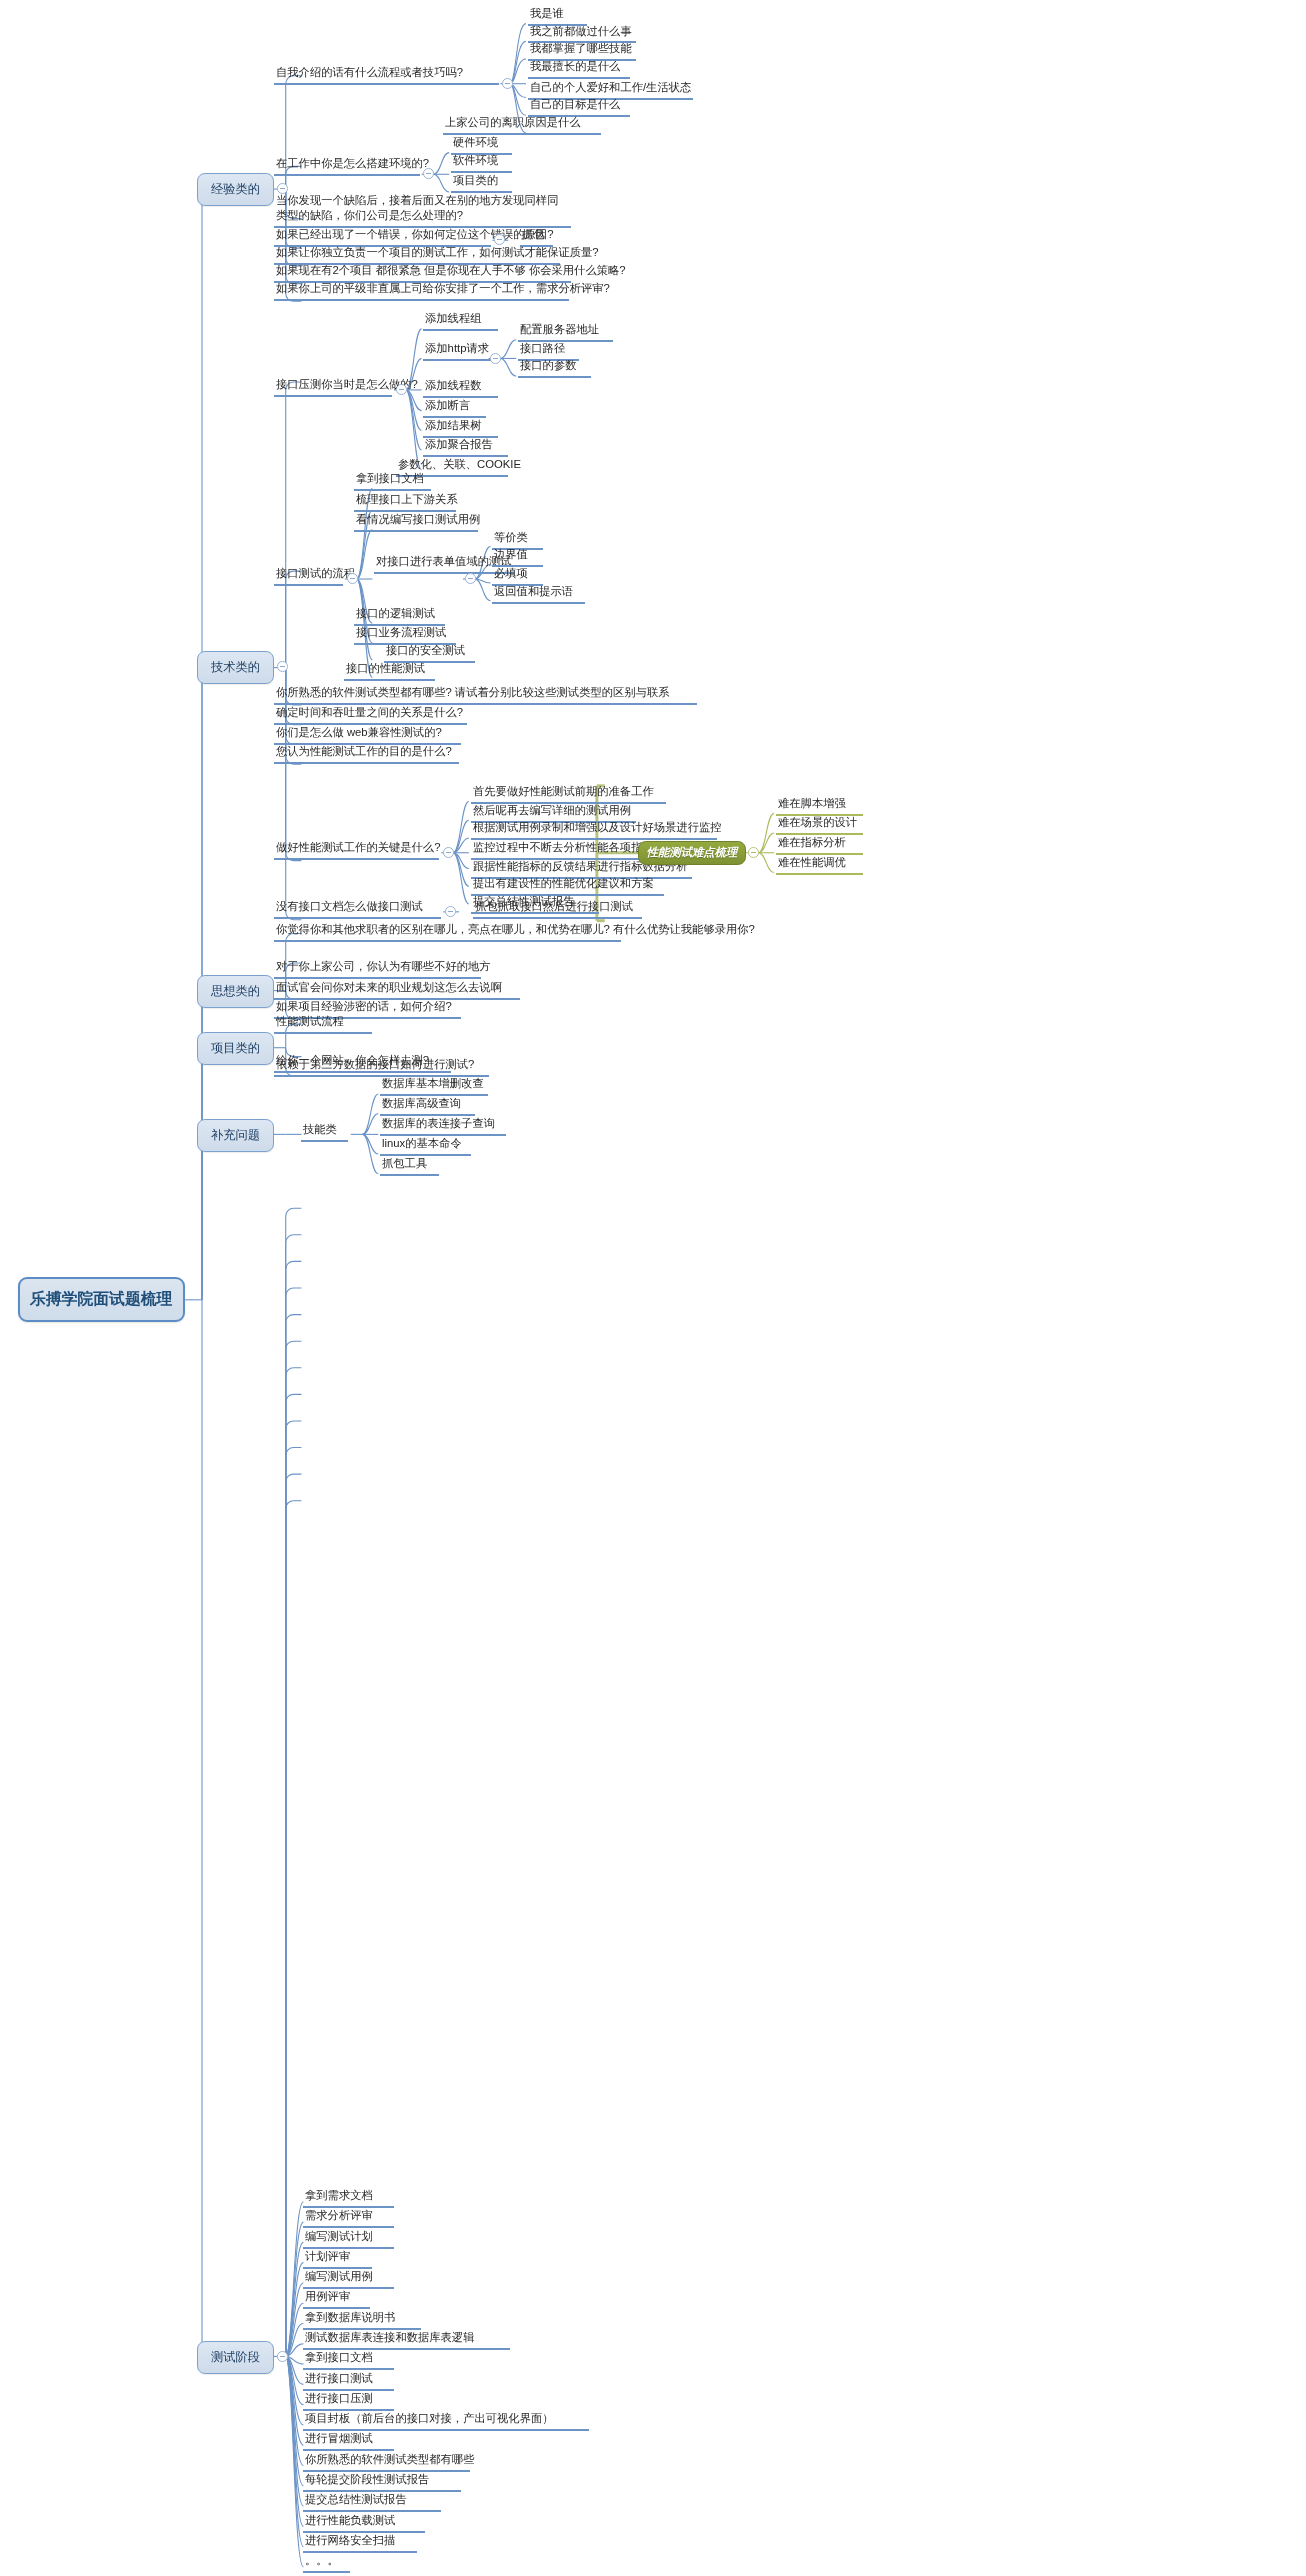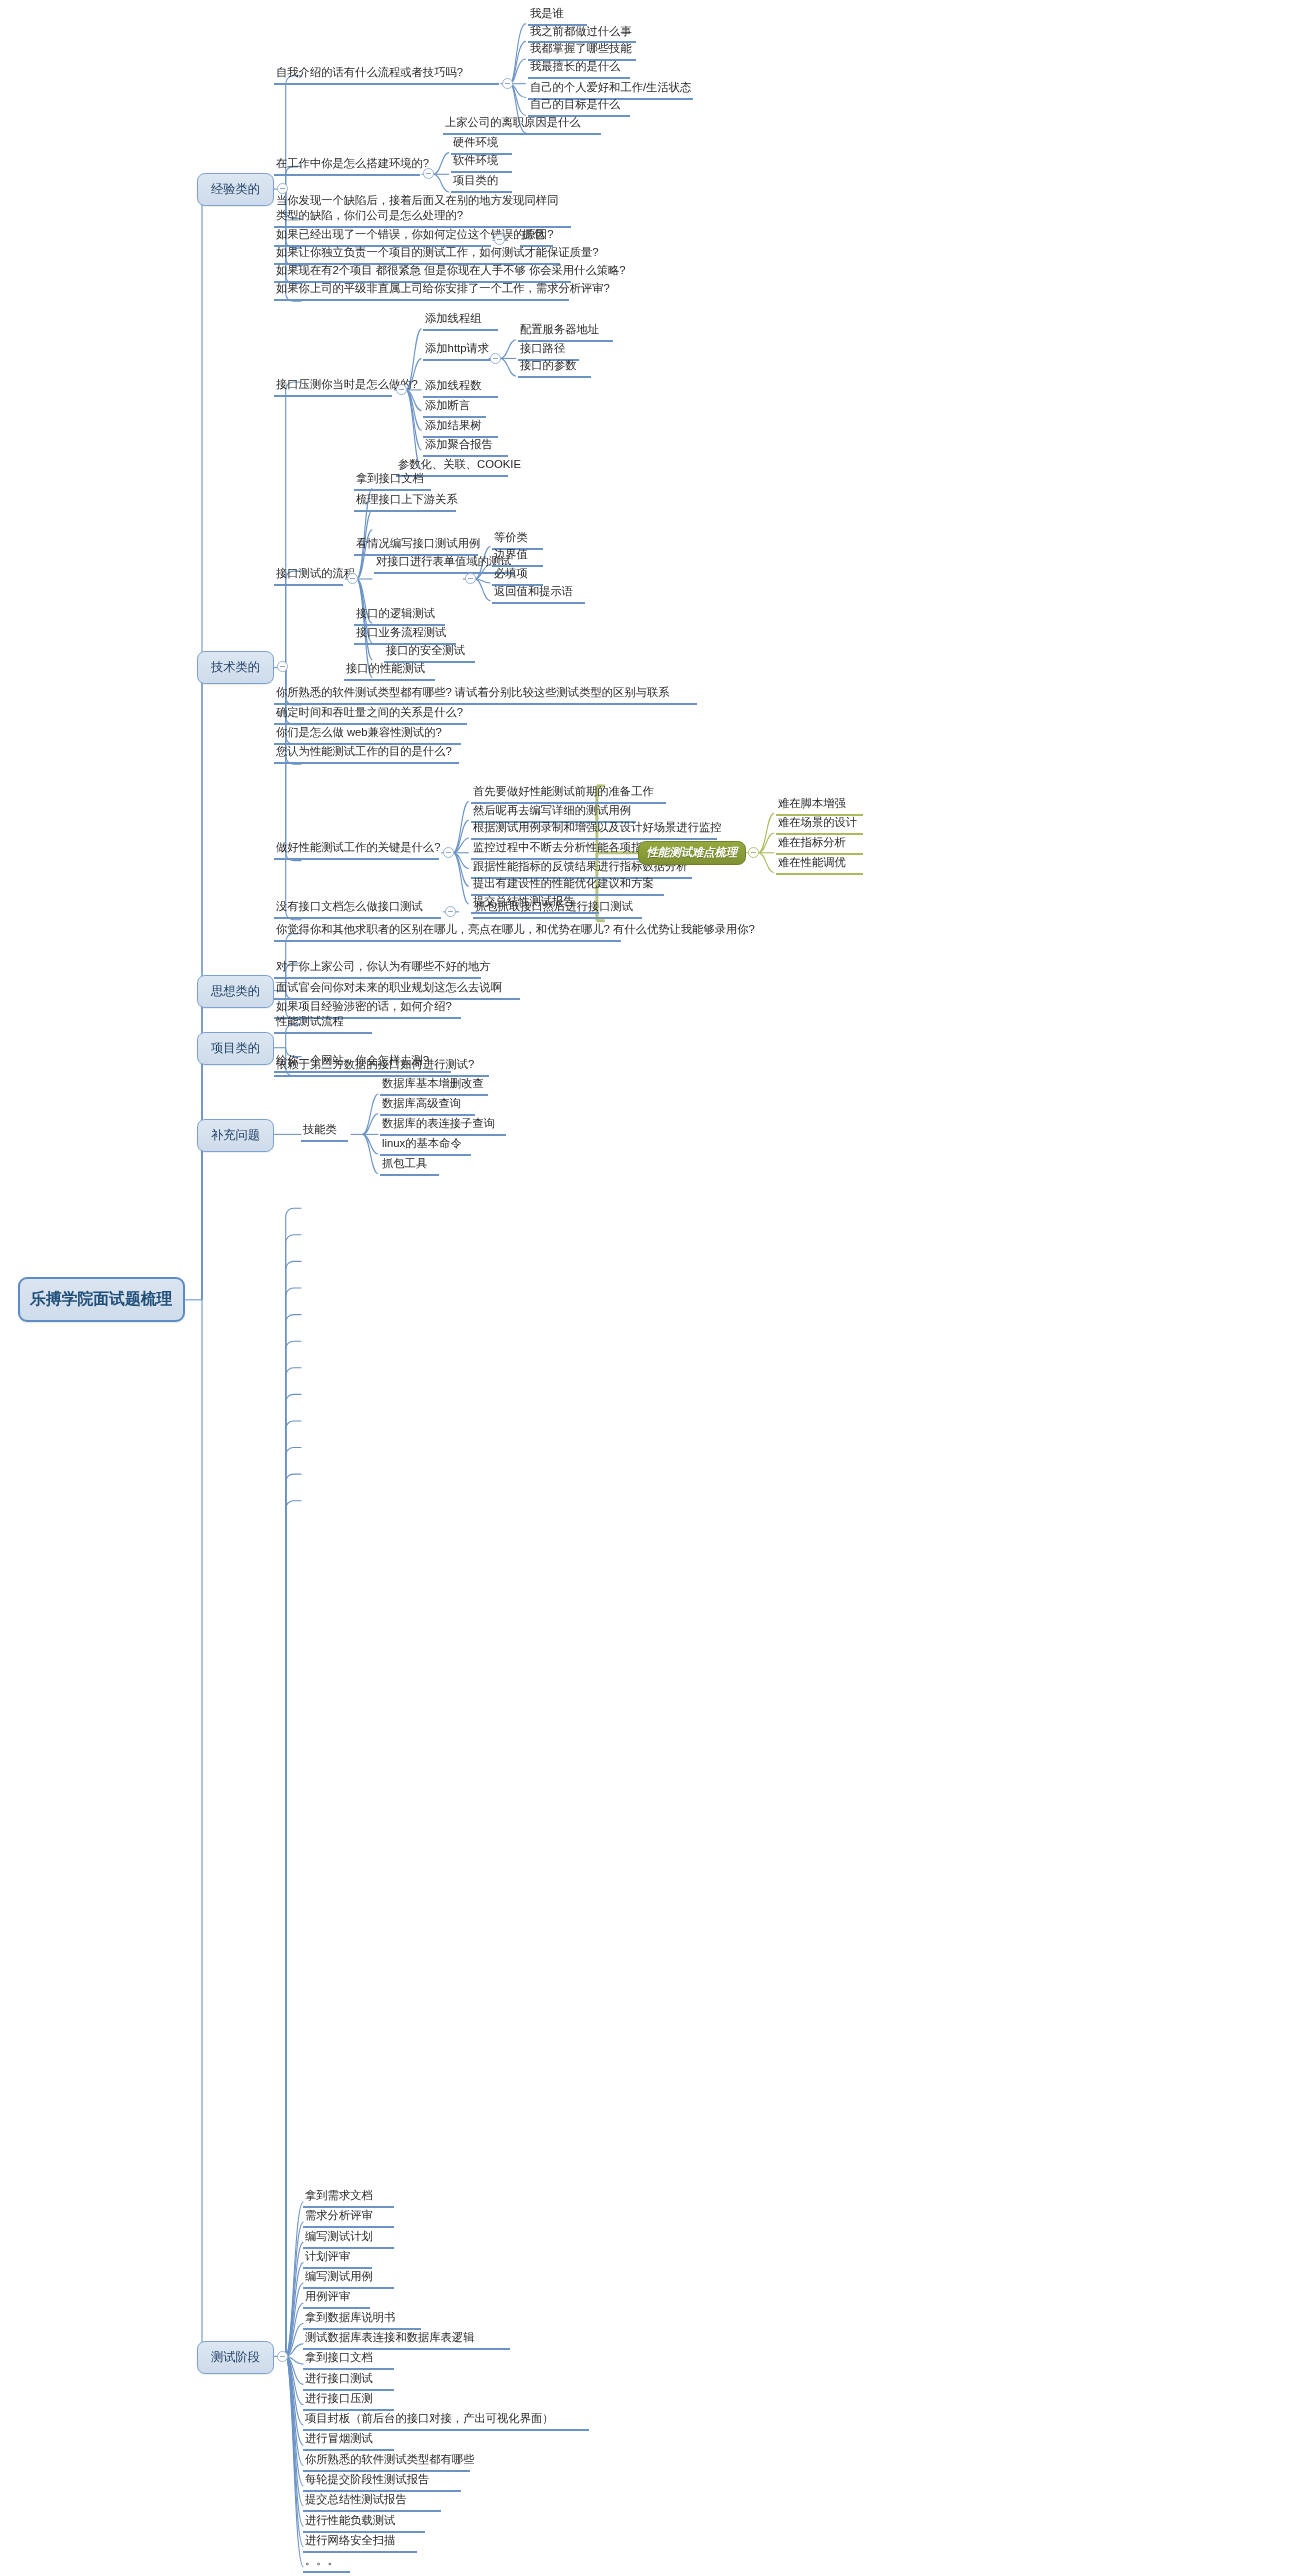--- a/index.html
+++ b/index.html
@@ -292,21 +292,21 @@
   <div class="node" style="left:423px;top:398px;width:63px;">添加断言</div>
   <div class="node" style="left:423px;top:418px;width:75px;">添加结果树</div>
   <div class="node" style="left:423px;top:437px;width:85px;">添加聚合报告</div>
   <div class="node" style="left:396px;top:457px;width:112px;">参数化、关联、COOKIE</div>
 
   <div class="node" style="left:274px;top:566px;width:69px;">接口测试的流程</div>
   <div class="toggle" style="left:347px;top:573px;"></div>
 
   <div class="node" style="left:354px;top:471px;width:77px;">拿到接口文档</div>
   <div class="node" style="left:354px;top:492px;width:102px;">梳理接口上下游关系</div>
-  <div class="node" style="left:354px;top:512px;width:124px;margin-top:24px;">看情况编写接口测试用例</div>
+  <div class="node" style="left:354px;top:512px;width:124px;">看情况编写接口测试用例</div>
   <div class="node" style="left:374px;top:554px;width:140px;">对接口进行表单值域的测试</div>
   <div class="toggle" style="left:465px;top:573px;"></div>
   <div class="node" style="left:492px;top:530px;width:51px;">等价类</div>
   <div class="node" style="left:492px;top:547px;width:51px;">边界值</div>
   <div class="node" style="left:492px;top:566px;width:51px;">必填项</div>
   <div class="node" style="left:492px;top:584px;width:93px;">返回值和提示语</div>
 
   <div class="node" style="left:354px;top:606px;width:91px;">接口的逻辑测试</div>
   <div class="node" style="left:354px;top:625px;width:102px;">接口业务流程测试</div>
   <div class="node" style="left:354px;top:643px;width:91px;margin-left:30px;">接口的安全测试</div>

